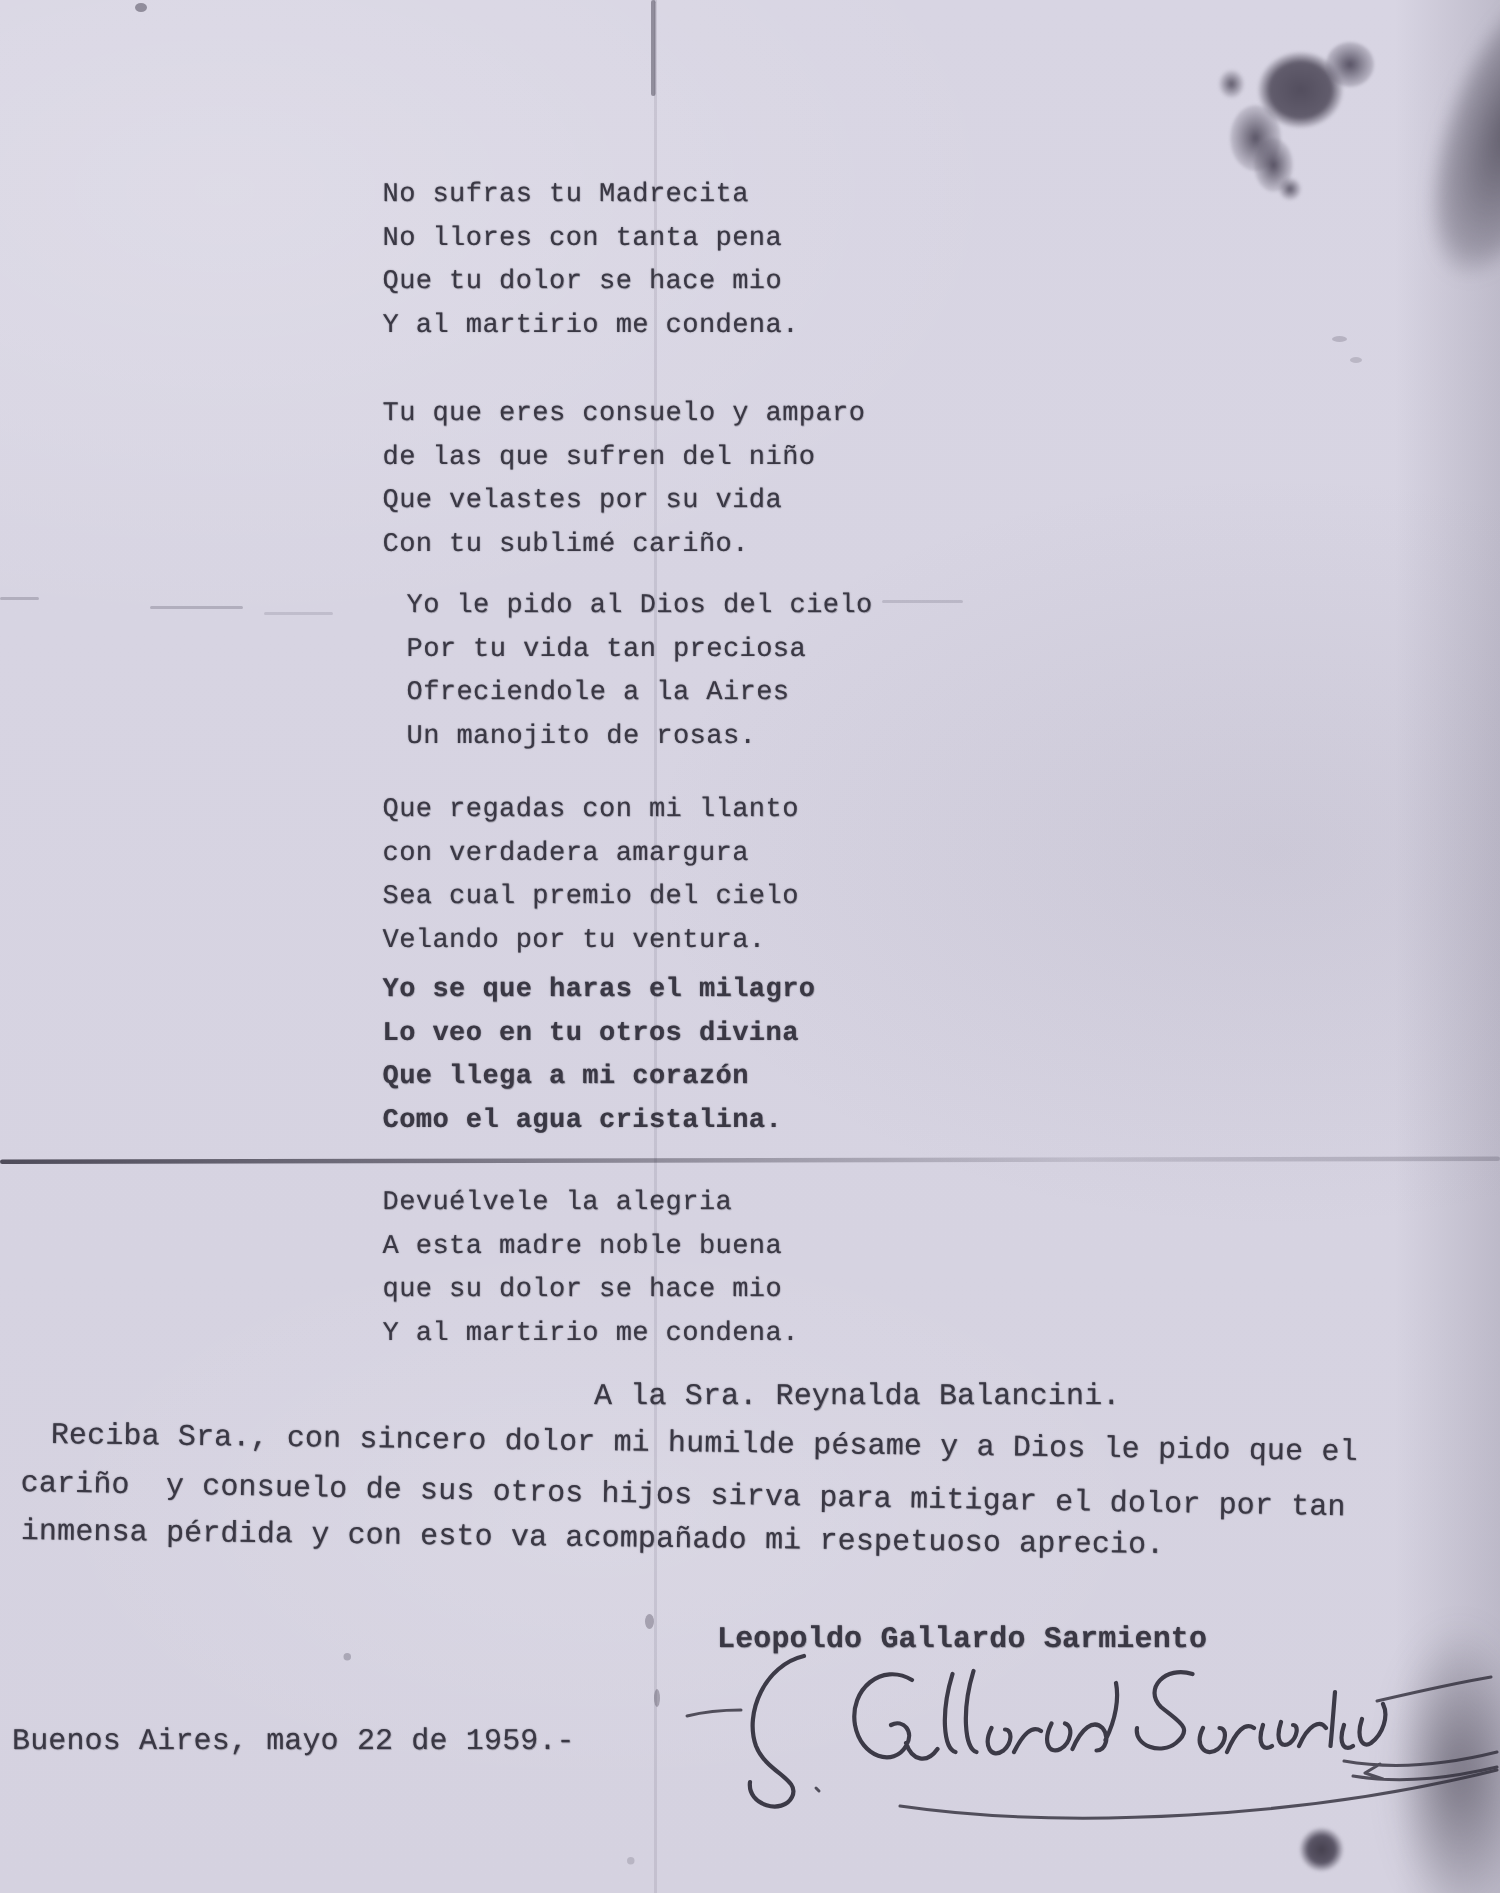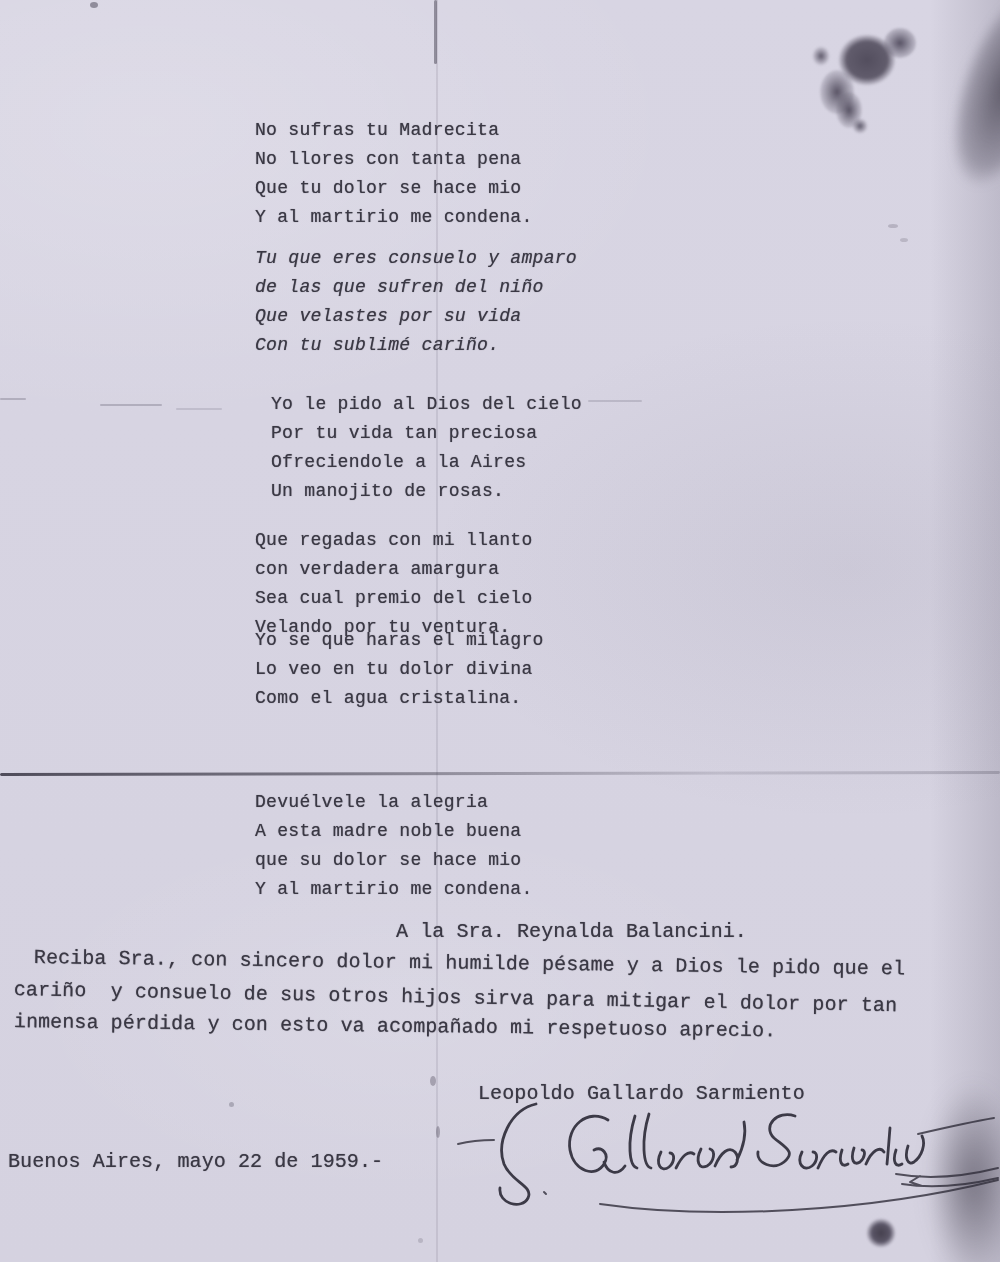--- a/index.html
+++ b/index.html
@@ -79,60 +79,61 @@
   <div class="speck" style="left:229px;top:1102px;width:5px;height:5px;opacity:.6;"></div>
   <div class="speck" style="left:418px;top:1238px;width:5px;height:5px;opacity:.4;"></div>
 
   <div class="poem">
     <div class="stanza" style="top:116px;">
       <div>No sufras tu Madrecita</div>
       <div>No llores con tanta pena</div>
       <div>Que tu dolor se hace mio</div>
       <div>Y al martirio me condena.</div>
     </div>
-    <div class="stanza" style="top:244px;font-style:italic;">
+    <div class="stanza" style="top:262px;">
       <div>Tu que eres consuelo y amparo</div>
       <div>de las que sufren del niño</div>
       <div>Que velastes por su vida</div>
       <div>Con tu sublimé cariño.</div>
     </div>
     <div class="stanza" style="top:390px;margin-left:16px;">
       <div>Yo le pido al Dios del cielo</div>
       <div>Por tu vida tan preciosa</div>
       <div>Ofreciendole a la Aires</div>
       <div>Un manojito de rosas.</div>
     </div>
     <div class="stanza" style="top:526px;">
       <div>Que regadas con mi llanto</div>
       <div>con verdadera amargura</div>
       <div>Sea cual premio del cielo</div>
       <div>Velando por tu ventura.</div>
     </div>
-    <div class="stanza" style="top:626px;">
+    <div class="stanza" style="top:646px;font-weight:bold;">
       <div>Yo se que haras el milagro</div>
-      <div>Lo veo en tu dolor divina</div>
+      <div>Lo veo en tu otros divina</div>
+      <div>Que llega a mi corazón</div>
       <div>Como el agua cristalina.</div>
     </div>
     <div class="stanza" style="top:788px;">
       <div>Devuélvele la alegria</div>
       <div>A esta madre noble buena</div>
       <div>que su dolor se hace mio</div>
       <div>Y al martirio me condena.</div>
     </div>
   </div>
 
   <div class="tline big" style="left:396px;top:920px;text-align:center;">A la Sra. Reynalda Balancini.</div>
 
   <div>
     <div class="tline big" style="left:34px;top:946px;transform:rotate(0.75deg);transform-origin:left top;">Reciba Sra., con sincero dolor mi humilde pésame y a Dios le pido que el</div>
     <div class="tline big" style="left:14px;top:978px;transform:rotate(1.05deg);transform-origin:left top;">cariño  y consuelo de sus otros hijos sirva para mitigar el dolor por tan</div>
     <div class="tline big" style="left:14px;top:1010px;transform:rotate(0.7deg);transform-origin:left top;">inmensa pérdida y con esto va acompañado mi respetuoso aprecio.</div>
   </div>
 
-  <div class="tline big" style="left:478px;top:1082px;">Leopoldo Gallardo Sarmiento</div>
+  <div class="tline big" style="left:478px;top:1082px;font-weight:bold;">Leopoldo Gallardo Sarmiento</div>
 
   <svg class="sig-svg" width="550" height="150" viewBox="0 0 550 150" aria-label="">
 
     <path class="thin" d="M8,56 C20,53 32,52 44,52"></path>
 
     <path d="M86,16 C60,22 46,54 54,76 C61,94 84,98 78,110 C72,122 48,116 50,100"></path>
     <path class="thin" d="M94,104 l2,2"></path>
 
     <path d="M158,32 C138,20 116,38 120,62 C124,84 146,90 154,76 C160,66 152,58 144,62 M154,74 C158,86 168,88 175,78 M185,28 C177,54 179,78 187,80 M199,26 C191,52 193,78 201,80 M211,64 C205,76 211,85 219,79 C225,74 225,65 220,65 M226,80 C232,68 238,62 244,66 M251,61 C245,73 249,82 257,78 C264,74 266,63 260,61 M265,78 C271,64 279,58 285,64 C290,70 287,79 281,79 M287,72 C294,58 296,44 294,34"></path>
 

